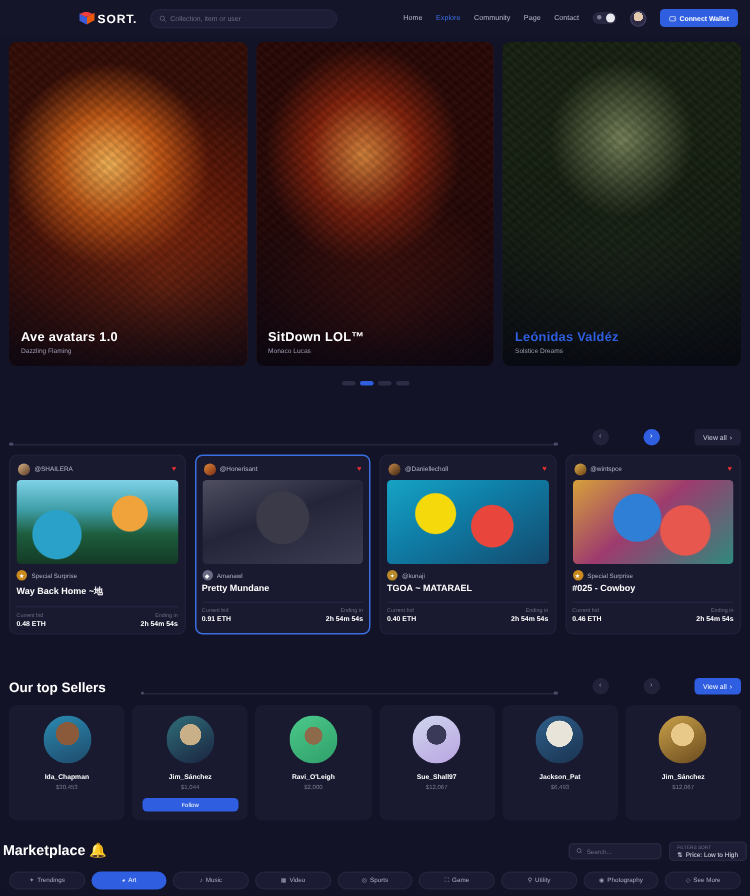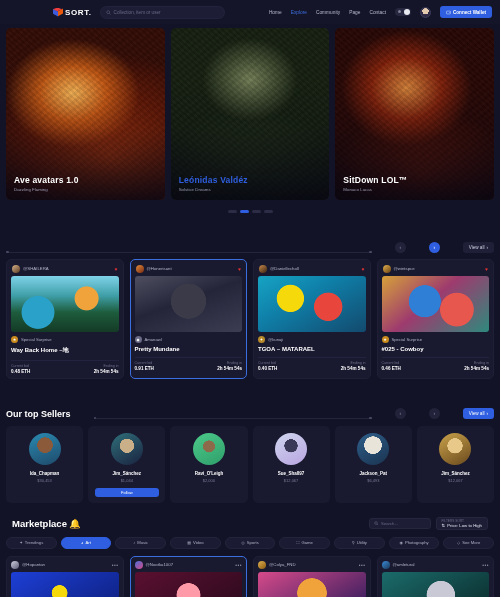--- a/index.html
+++ b/index.html
@@ -46,21 +46,21 @@
   }
   .wallet-btn {
     height: 12px; background: #2f5fe0; border-radius: 3px;
     display: flex; align-items: center; gap: 2px; padding: 0 6px;
     font-size: 4.6px; font-weight: 600; color: #fff;
   }
 
   
   .hero { display: flex; gap: 6px; padding: 4px 6px 0 6px; }
   .hero-card {
-    position: relative; height: 172px; border-radius: 5px; overflow: hidden; flex: 1;
+    position: relative; height: 216px; border-radius: 5px; overflow: hidden; flex: 1;
   }
   .hero-card .overlay {
     position: absolute; inset: 0;
     background: linear-gradient(to top, rgba(6,6,18,.85) 0%, rgba(6,6,18,.15) 42%, rgba(6,6,18,0) 70%);
   }
   .hero-txt { position: absolute; left: 8px; bottom: 8px; }
   .hero-title { font-size: 8.5px; font-weight: 700; letter-spacing: .2px; }
   .hero-title.blue { color: #2f5fe0; }
   .hero-sub { font-size: 4.4px; color: #9b9bb2; margin-top: 2px; }
 
@@ -162,21 +162,21 @@
     display:flex;align-items:center;justify-content:center; font-size: 4px; color:#fff;
   }
   .sv1 { background: radial-gradient(circle at 50% 38%, #8a5a3a 0 30%, transparent 31%), linear-gradient(160deg,#2b8ab0,#1e4a6b); }
   .sv2 { background: radial-gradient(circle at 50% 40%, #c9b089 0 28%, transparent 29%), linear-gradient(150deg,#2f6f7a,#1a2340); }
   .sv3 { background: radial-gradient(circle at 50% 42%, #8c6a4a 0 24%, transparent 25%), linear-gradient(150deg,#4cc98a,#2f9f6a); }
   .sv4 { background: radial-gradient(circle at 50% 40%, #3a3a58 0 26%, transparent 27%), linear-gradient(150deg,#cfd6ef,#b9a4e0); }
   .sv5 { background: radial-gradient(circle at 50% 38%, #e8e4da 0 34%, transparent 35%), linear-gradient(150deg,#2f5f8a,#1a3350); }
   .sv6 { background: radial-gradient(circle at 50% 40%, #e8c98a 0 30%, transparent 31%), linear-gradient(150deg,#c9a24a,#6b4a1e); }
 
   
-  .mk-head { display: flex; align-items: center; padding: 0 12px; margin-top: 14px; }
+  .mk-head { display: flex; align-items: center; padding: 0 2px; margin-top: 14px; }
   .mk-title { font-size: 9.5px; font-weight: 700; }
   .mk-right { margin-left: auto; display: flex; align-items: center; gap: 5px; }
   .mk-search {
     width: 62px; height: 11px; background: #1d1d36; border-radius: 3px;
     display:flex; align-items:center; gap:3px; padding: 0 4px; border: 1px solid #26263f;
   }
   .mk-search .ph { font-size: 4.2px; color: #6b6b87; }
   .sortby { background:#1d1d36; border:1px solid #26263f; border-radius:3px; padding: 1px 5px; }
   .sortby .lbl { font-size: 3.2px; color:#6d6d88; }
   .sortby .val { font-size: 4.3px; color:#e2e2ef; display:flex; align-items:center; gap:2px; }
@@ -244,34 +244,34 @@
 
   <div class="hero">
     <div class="hero-card hero-1">
       <div class="hero-noise"></div>
       <div class="overlay"></div>
       <div class="hero-txt">
         <div class="hero-title">Ave avatars 1.0</div>
         <div class="hero-sub">Dazzling Flaming</div>
       </div>
     </div>
+    <div class="hero-card hero-3">
+      <div class="hero-noise"></div>
+      <div class="overlay"></div>
+      <div class="hero-txt">
+        <div class="hero-title">SitDown LOL™</div>
+        <div class="hero-sub">Monaco Lucas</div>
+      </div>
+    </div>
     <div class="hero-card hero-2">
       <div class="hero-noise"></div>
       <div class="overlay"></div>
       <div class="hero-txt">
         <div class="hero-title blue">Leónidas Valdéz</div>
         <div class="hero-sub">Solstice Dreams</div>
-      </div>
-    </div>
-    <div class="hero-card hero-3">
-      <div class="hero-noise"></div>
-      <div class="overlay"></div>
-      <div class="hero-txt">
-        <div class="hero-title">SitDown LOL™</div>
-        <div class="hero-sub">Monaco Lucas</div>
       </div>
     </div>
   </div>
   <div class="dots">
     <span></span>
     <span class="on"></span>
     <span></span>
     <span></span>
   </div>
 

